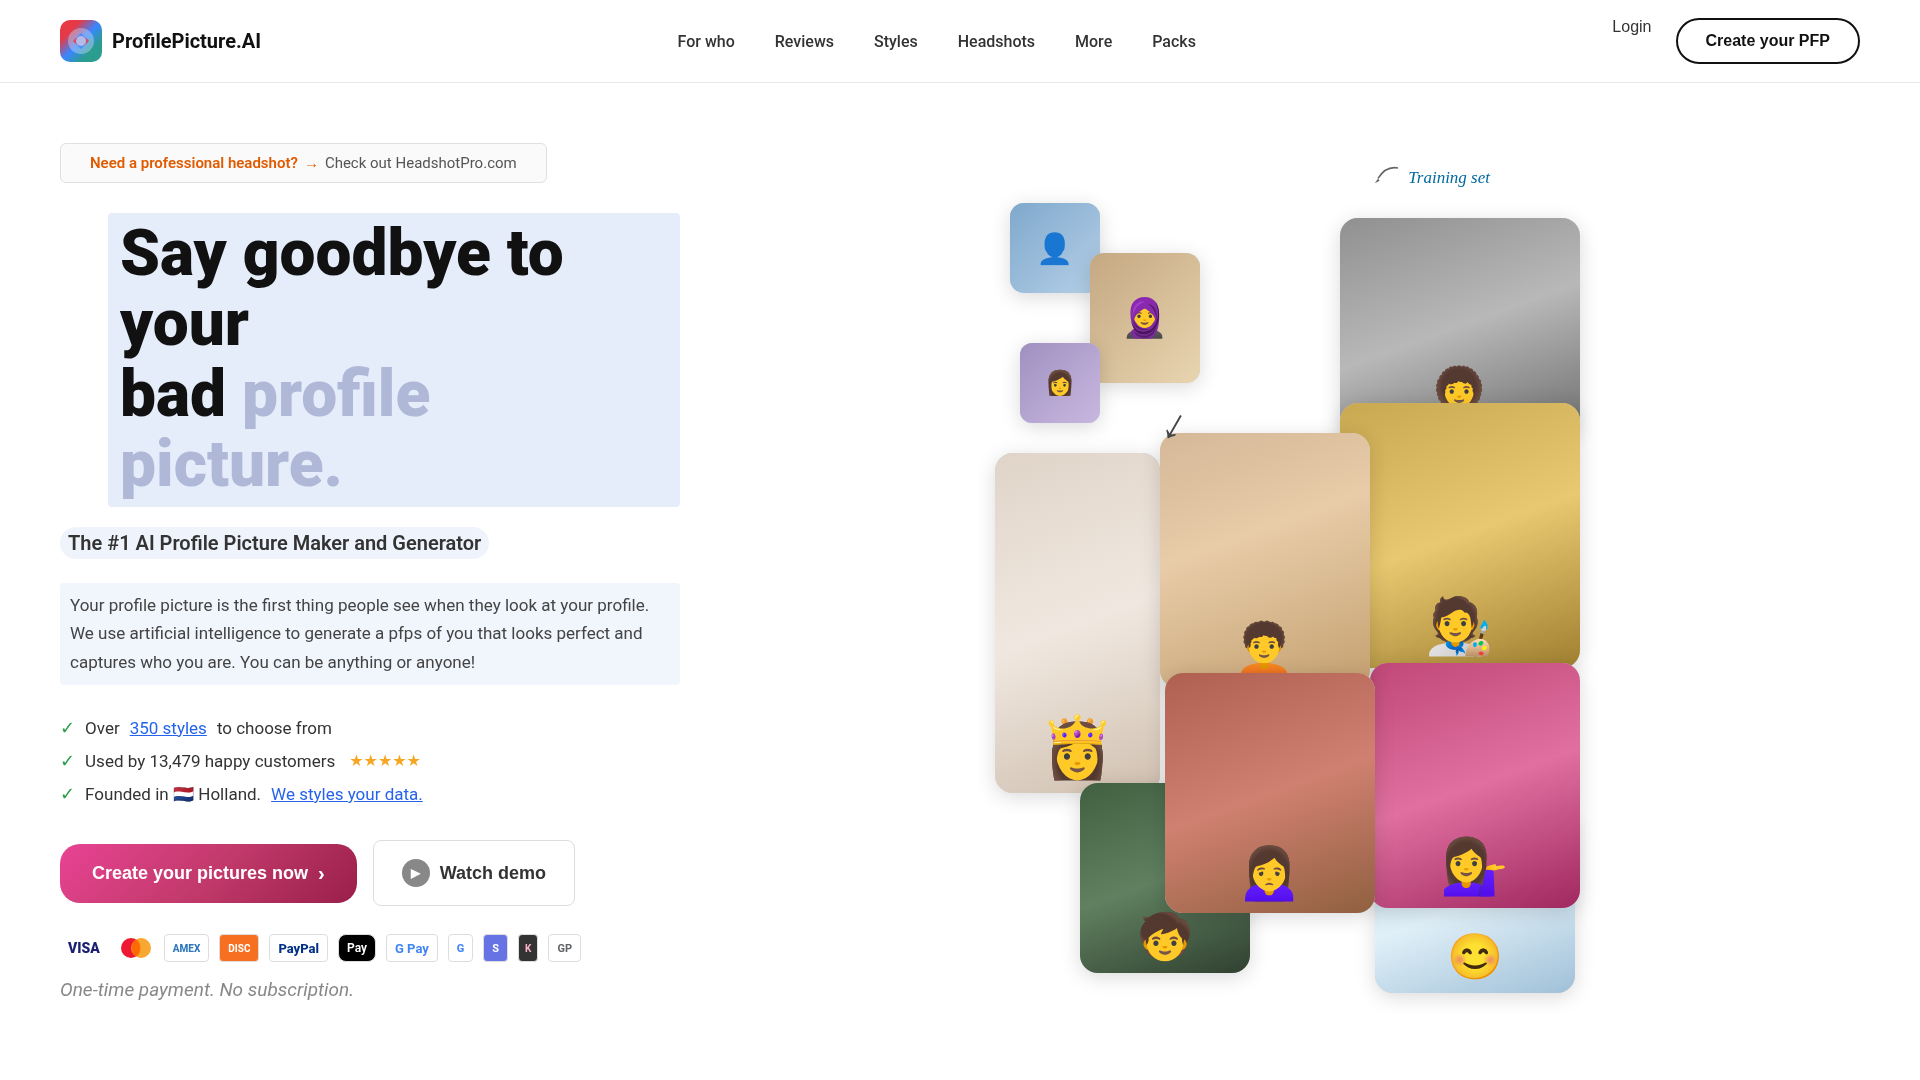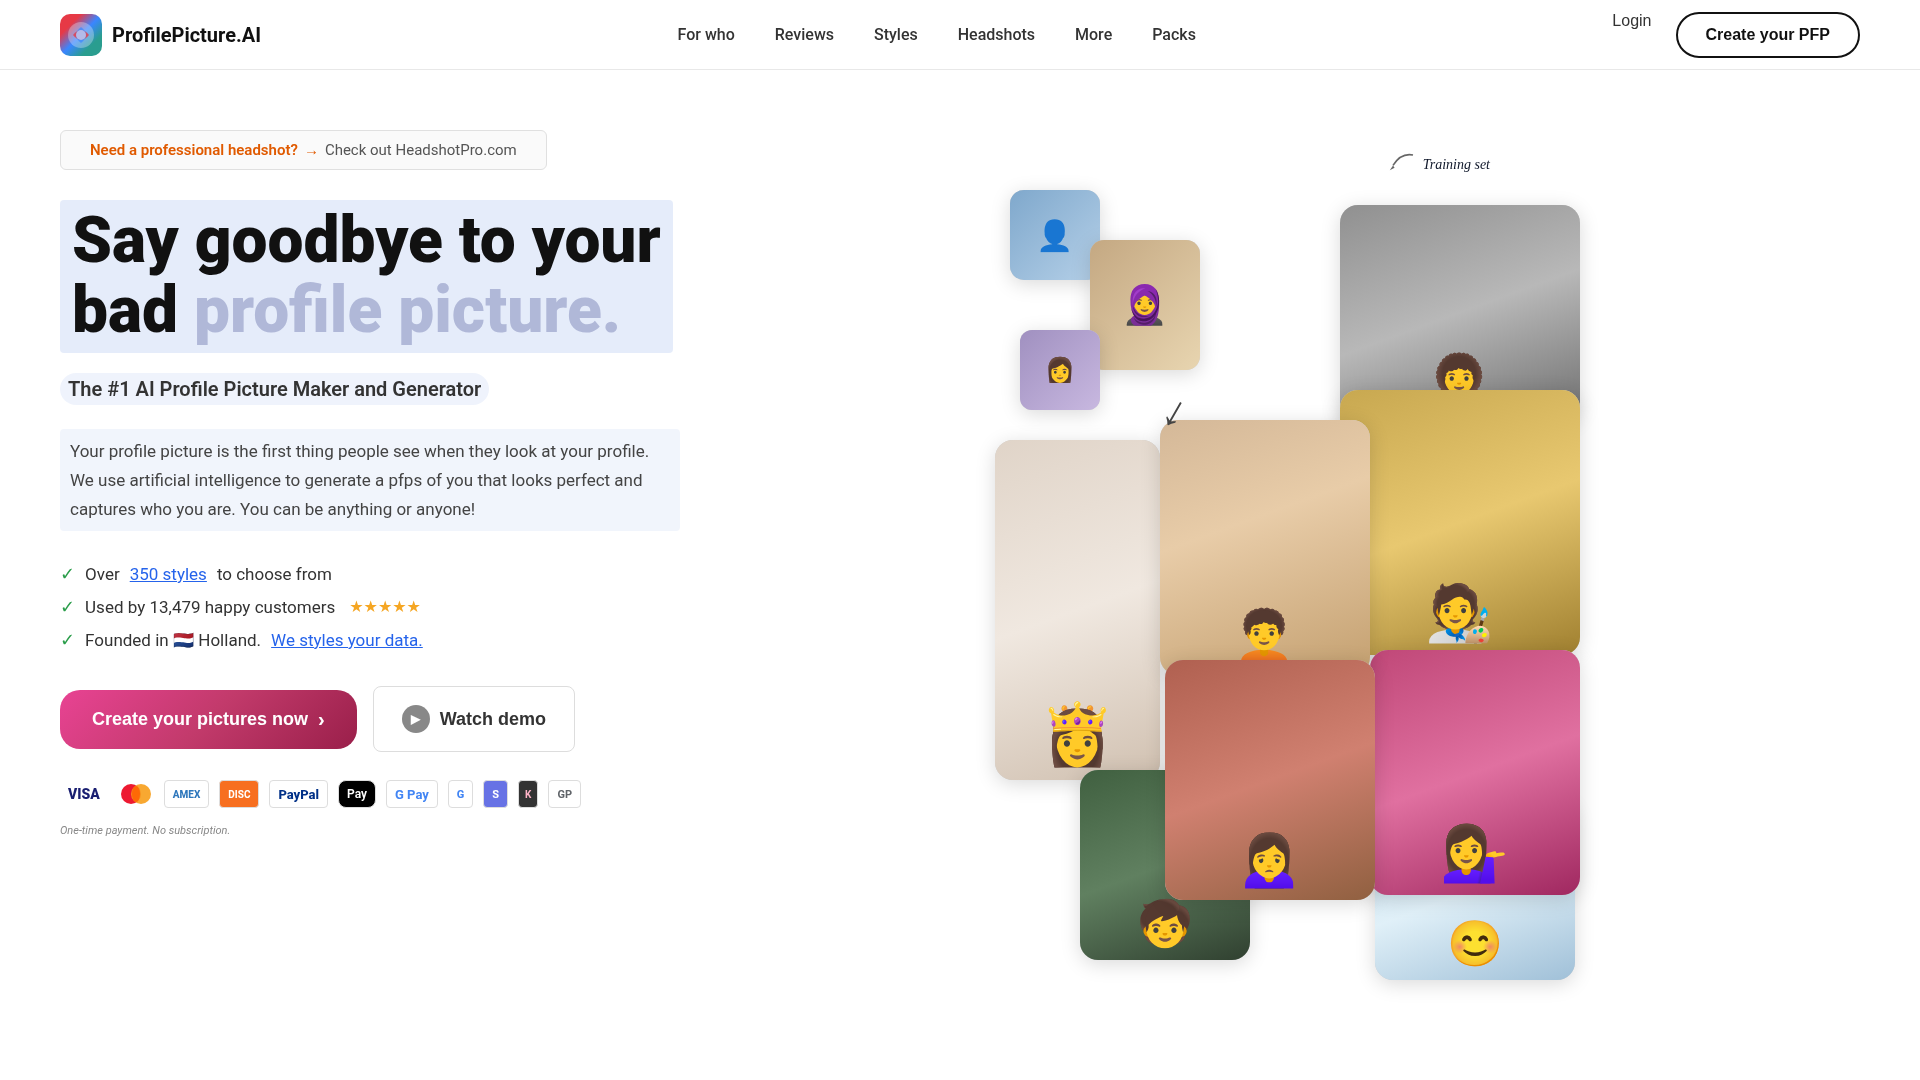--- a/index.html
+++ b/index.html
@@ -1,21 +1,21 @@
 <!DOCTYPE html>
 <html><head>
   <meta charset="utf-8">
   <style>
     * { margin: 0; padding: 0; box-sizing: border-box; }
     body { font-family: -apple-system, BlinkMacSystemFont, 'Segoe UI', Roboto, sans-serif; background: #fff; width: 1920px; min-height: 1080px; overflow-x: hidden; }
 
     
     header {
       display: flex; align-items: center; justify-content: space-between;
-      padding: 0 60px; height: 70px; border-bottom: 1px solid #e8e8e8;
+      padding: 0 60px; height: 83px; border-bottom: 1px solid #e8e8e8;
       position: sticky; top: 0; background: #fff; z-index: 100;
     }
     .logo { display: flex; align-items: center; gap: 10px; }
     .logo-icon {
       width: 42px; height: 42px; border-radius: 10px;
       background: linear-gradient(135deg, #e63946 25%, #3a86ff 50%, #2a9d8f 75%);
       display: flex; align-items: center; justify-content: center;
       font-size: 20px;
     }
     .logo-text { font-size: 20px; font-weight: 700; color: #111; }
@@ -75,21 +75,21 @@
     .payment-icon {
       height: 28px; padding: 3px 8px; border-radius: 4px;
       font-size: 11px; font-weight: 700; display: flex; align-items: center;
       border: 1px solid #ddd; background: #fff;
     }
     .visa { color: #1a1f71; font-size: 14px; font-weight: 900; border: none; }
     .paypal { color: #003087; font-weight: 800; font-size: 13px; }
     .applepay { background: #000; color: #fff; font-size: 12px; font-weight: 600; border-radius: 8px; }
     .googlepay { color: #4285f4; font-size: 13px; font-weight: 700; }
 
-    .fine-print { font-size: 11px; color: #888; font-style: italic; }
+    .fine-print { font-size: 19px; color: #888; font-style: italic; }
 
     
     .right-col {
       flex: 1; position: relative; min-height: 700px;
       display: flex; align-items: center; justify-content: center;
     }
 
     .image-grid { position: relative; width: 600px; height: 720px; }
 
     .img-card {
@@ -137,21 +137,21 @@
 <div class="main-content">
 
   <div class="left-col">
 
     <div class="announcement-bar">
       <span class="highlight">Need a professional headshot?</span>
       <span class="arrow">→</span>
       <span>Check out HeadshotPro.com</span>
     </div>
 
-    <div style="margin-bottom: 20px;">
+    <div style="margin-bottom: 20px; margin-left: 48px;">
       <h1 style="font-size:64px; font-weight:900; line-height:1.1; color:#111; background:rgba(180,200,240,0.35); display:inline-block; padding:6px 12px; border-radius:4px;">
         <span>Say goodbye to your</span><br>
         <span>bad </span><span style="color:#b0b8d8;">profile picture.</span>
       </h1>
     </div>
 
     <div style="margin-bottom: 24px; background:rgba(180,200,240,0.22); display:inline-block; padding:4px 8px; border-radius:16px;">
       <span style="font-size:20px; font-weight:600; color:#333;">The #1 AI Profile Picture Maker and Generator</span>
     </div>
 
@@ -213,21 +213,21 @@
   </div>
 
   <div class="right-col">
     <div class="image-grid">
 
       <div class="training-label">
         <svg viewBox="0 0 50 35" fill="none" xmlns="http://www.w3.org/2000/svg" width="50" height="35">
           <path d="M45 5 Q30 2 20 18" stroke="#666" stroke-width="2" fill="none" stroke-dasharray="0"></path>
           <path d="M20 18 L16 24 L22 21" fill="#666"></path>
         </svg>
-        <span style="font-size:14px; color:#0f172a; font-family:Georgia, serif;">Training set</span>
+        <span style="font-size:17px; color:#0369a1; font-family:Georgia, serif;">Training set</span>
       </div>
 
       <div class="img-card" style="top:60px; left:20px; width:90px; height:90px; border-radius:14px;">
         <div style="width:100%;height:100%;background:linear-gradient(135deg,#7fa8cc,#b5d0e8); display:flex; align-items:center; justify-content:center; font-size:30px;">👤</div>
       </div>
       <div class="img-card" style="top:110px; left:100px; width:110px; height:130px; border-radius:14px;">
         <div style="width:100%;height:100%;background:linear-gradient(135deg,#c4a882,#e8d5b0); display:flex; align-items:center; justify-content:center; font-size:38px;">🧕</div>
       </div>
       <div class="img-card" style="top:200px; left:30px; width:80px; height:80px; border-radius:12px;">
         <div style="width:100%;height:100%;background:linear-gradient(135deg,#a090c0,#c8b8e0); display:flex; align-items:center; justify-content:center; font-size:24px;">👩</div>

